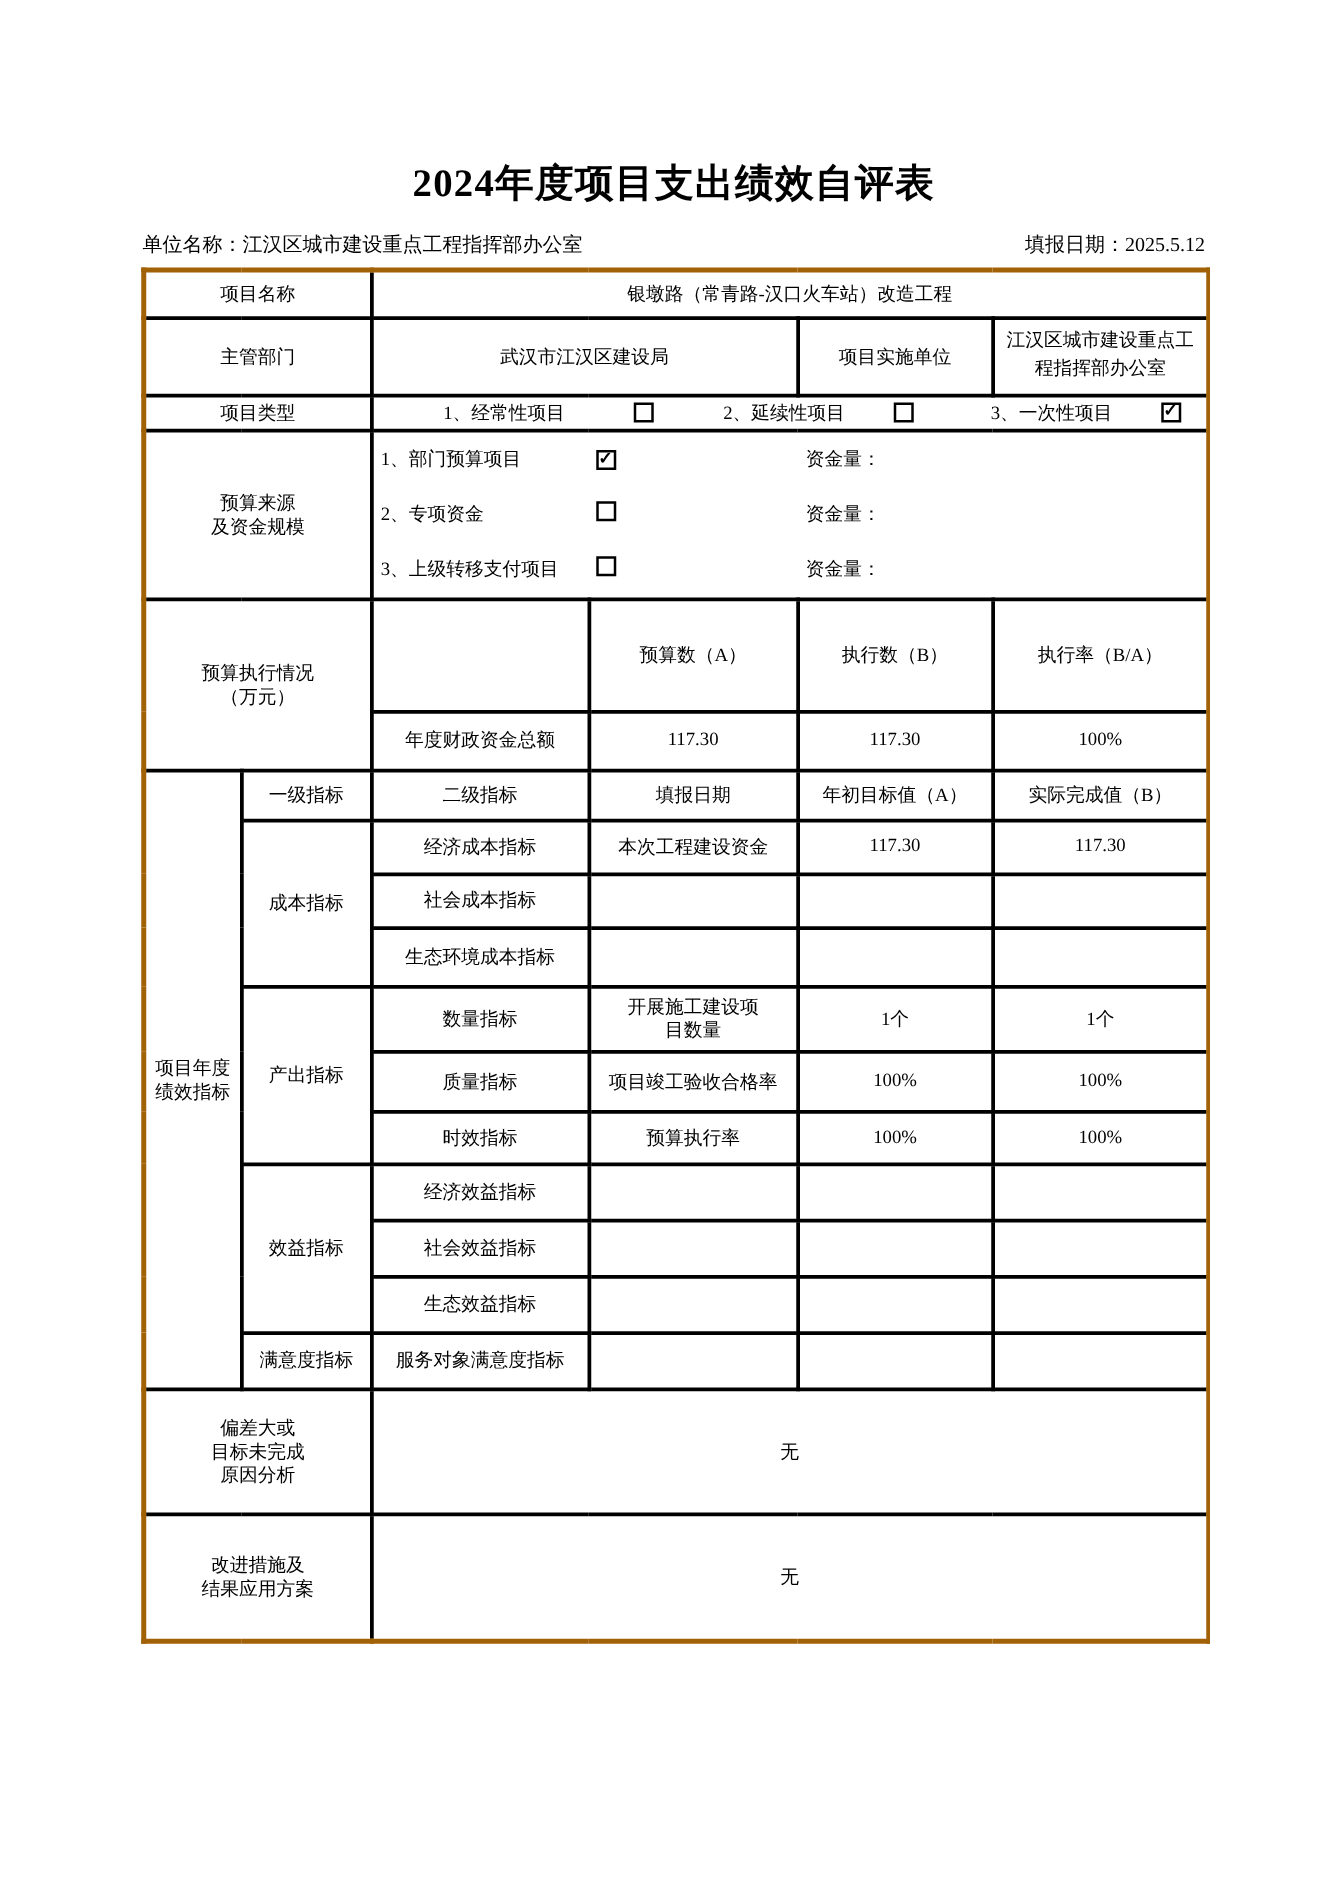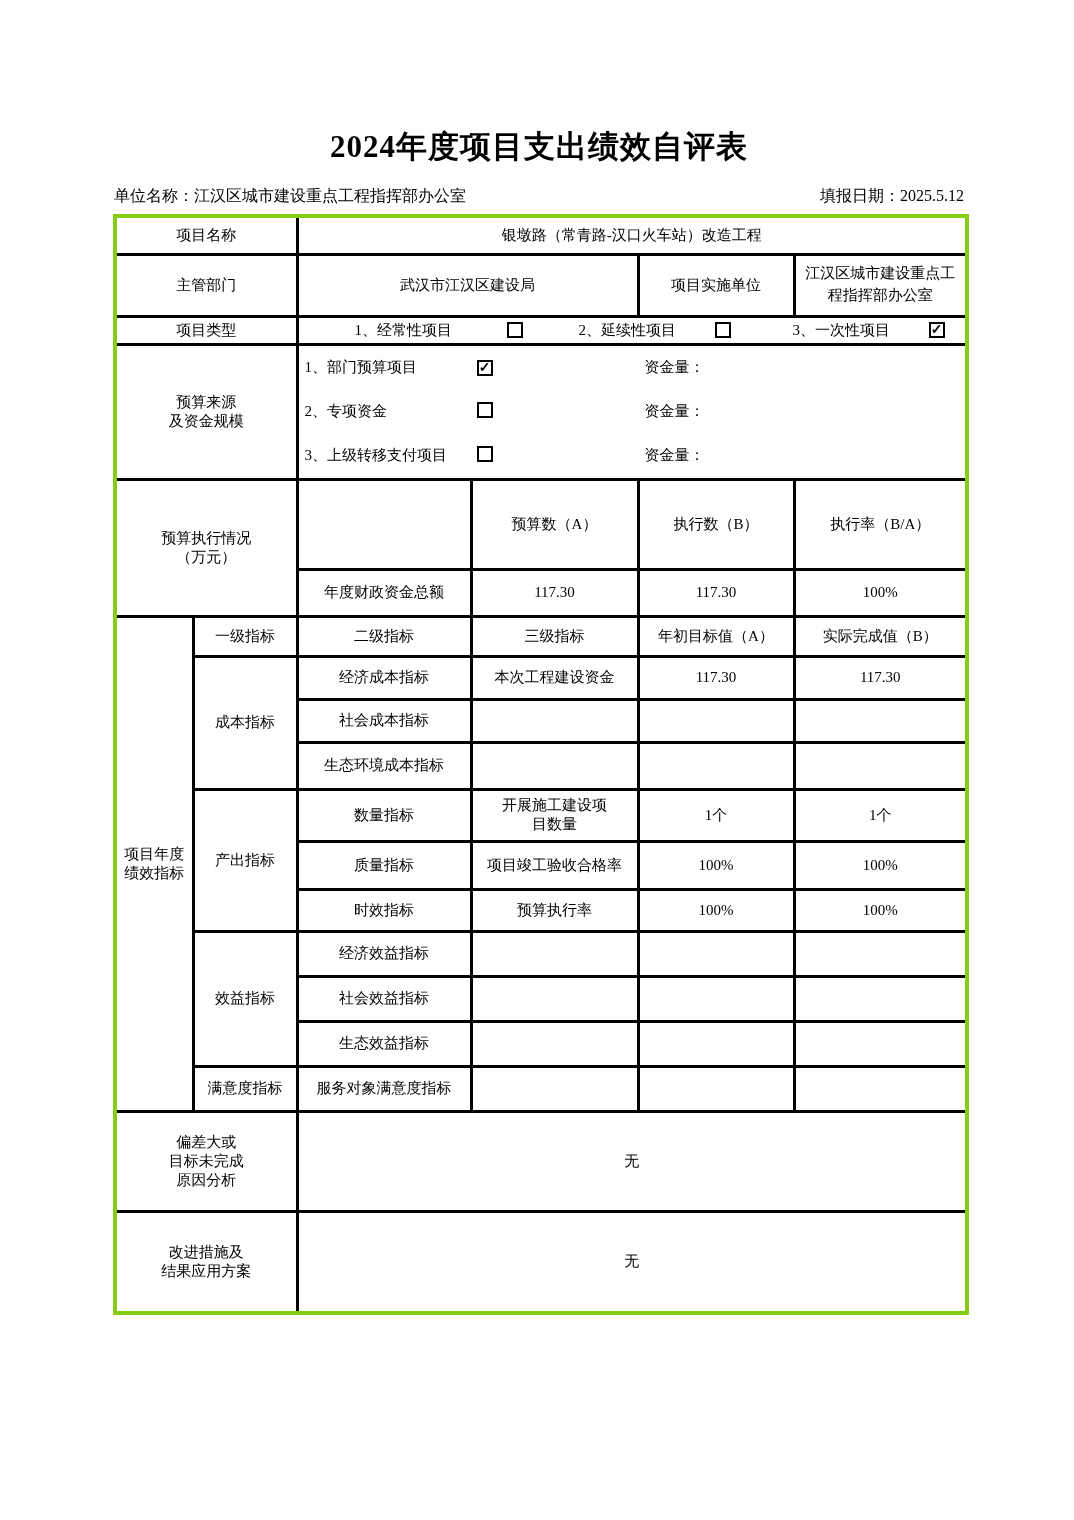--- a/index.html
+++ b/index.html
@@ -3,21 +3,21 @@
 <meta charset="utf-8">
 <style>
   * { box-sizing: border-box; margin: 0; padding: 0; }
   html, body {
     width: 1074px; height: 1520px;
     background: #ffffff;
     color: #000;
     font-family: "Liberation Serif", "DejaVu Serif", serif;
   }
   .page {
-    width: 1074px; height: 1520px;
+    width: 968px; height: 1520px;
     position: relative;
     overflow: hidden;
   }
   .doc {
     width: 852px;
     margin: 0 0 0 113px;
     padding-top: 126px;
   }
   .doc-title {
     text-align: center;
@@ -32,21 +32,21 @@
     align-items: flex-end;
     font-size: 16px;
     margin-bottom: 7px;
     padding: 0 1px;
     gap: 20px;
   }
   table.form {
     border-collapse: collapse;
     table-layout: fixed;
     width: 852px;
-    border: 4px solid #84cc16;
+    border: 4px solid #a16207;
   }
   table.form td {
     border: 3px solid #000;
     font-size: 15px;
     text-align: center;
     vertical-align: middle;
     padding: 2px 4px;
     overflow: hidden;
   }
   .pre-line { white-space: pre-line; }
@@ -188,21 +188,21 @@
         <td>117.30</td>
         <td>117.30</td>
         <td>100%</td>
       </tr>
 
       <tr style="height:40px">
         <td rowspan="11" class="pre-line">项目年度
 绩效指标</td>
         <td>一级指标</td>
         <td>二级指标</td>
-        <td>三级指标</td>
+        <td>填报日期</td>
         <td>年初目标值（A）</td>
         <td>实际完成值（B）</td>
       </tr>
 
       <tr style="height:43px">
         <td rowspan="3">成本指标</td>
         <td>经济成本指标</td>
         <td>本次工程建设资金</td>
         <td>117.30</td>
         <td>117.30</td>

